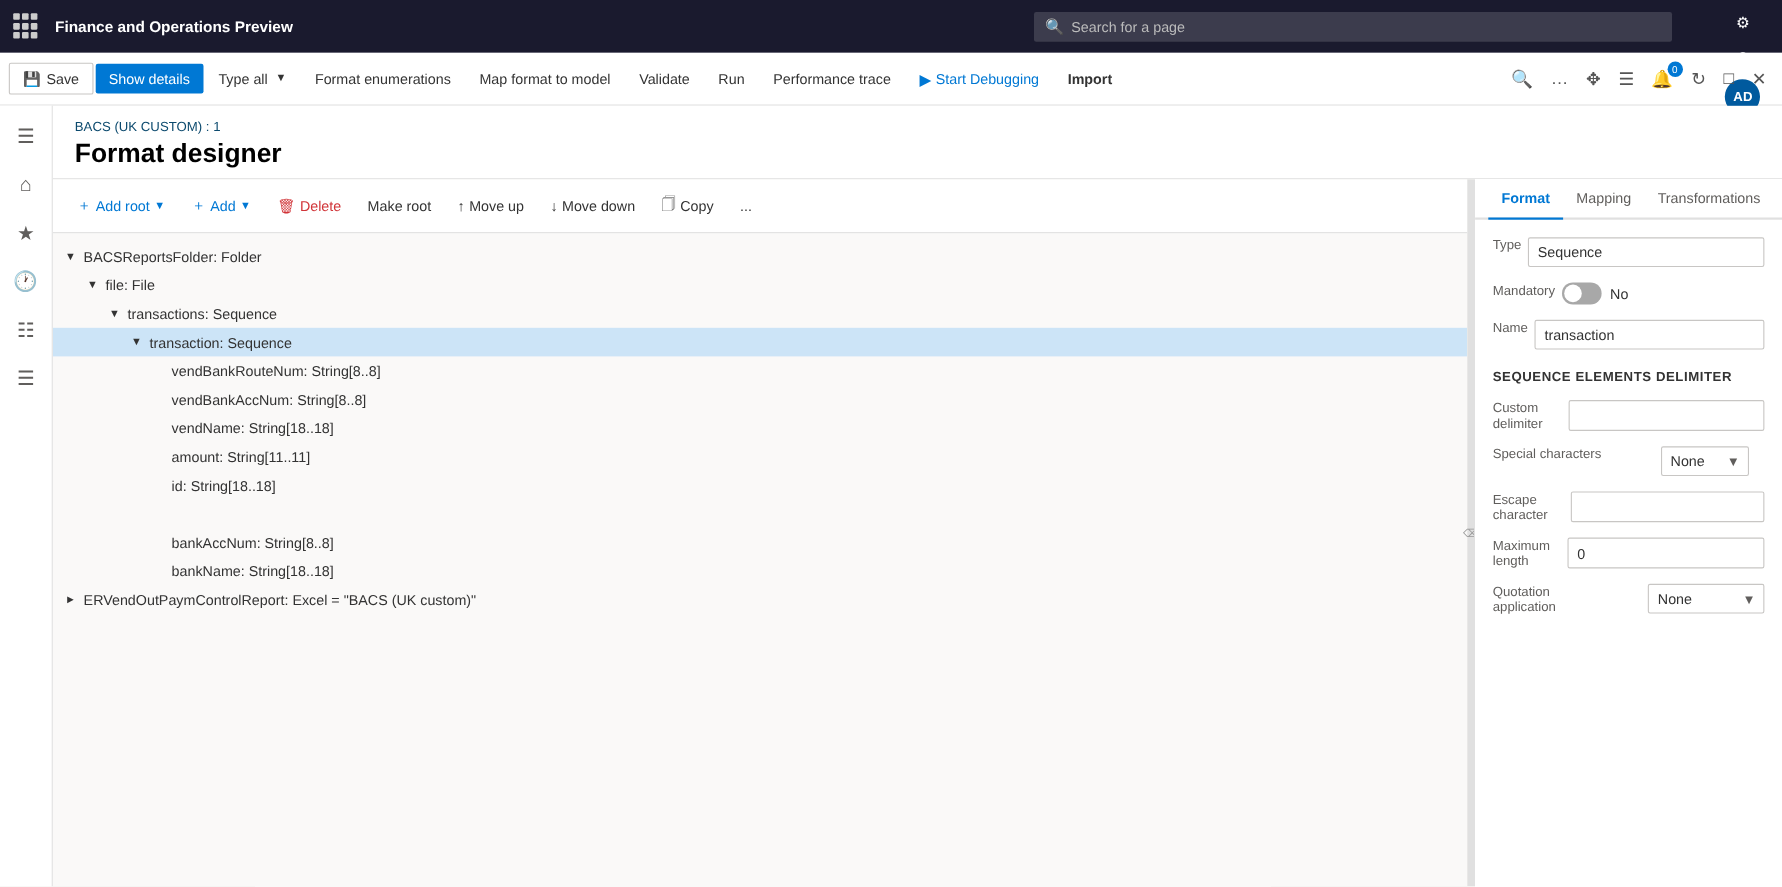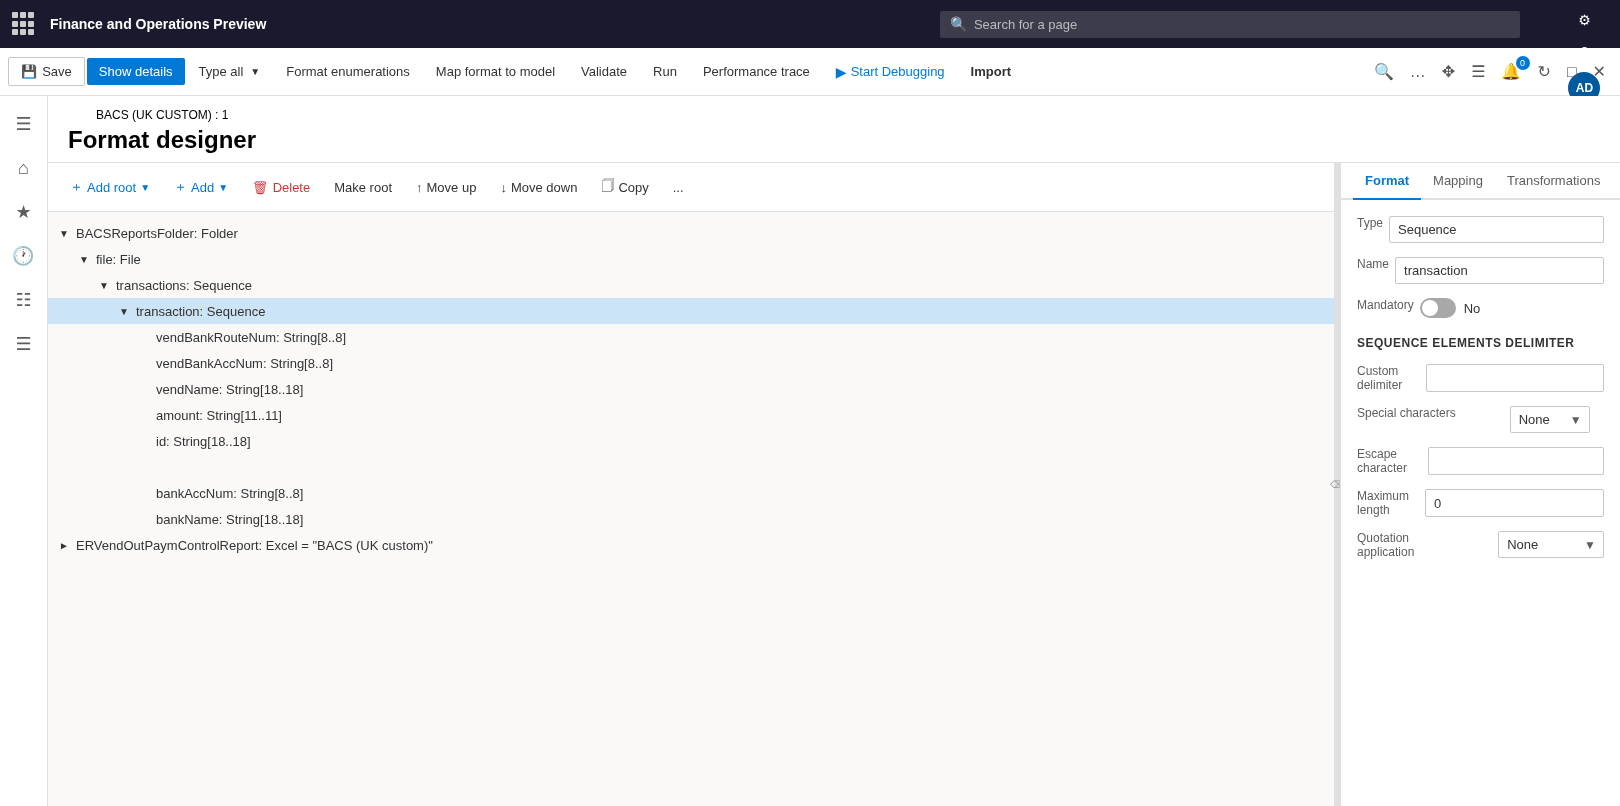--- a/index.html
+++ b/index.html
@@ -175,23 +175,22 @@
     }
 
     
     .page-header {
       background: #fff;
       padding: 12px 20px 8px;
       border-bottom: 1px solid #e0e0e0;
     }
     .page-header .breadcrumb {
       font-size: 12px;
-      color: #000000;
+      color: #0c4a6e;
       margin-bottom: 4px;
-      margin-left: 28px;
     }
     .page-header .page-title {
       font-size: 24px;
       font-weight: 600;
       color: #000;
     }
 
     
     .designer-area {
       display: flex;
@@ -584,34 +583,34 @@
             <div class="tab">Validations</div>
           </div>
         <div class="properties-body">
 
           <div class="prop-group">
             <div class="prop-label">Type</div>
             <input class="prop-input" readonly="" value="Sequence" style="">
           </div>
 
           <div class="prop-group">
-            <div class="prop-label">Name</div>
-            <input class="prop-input" value="transaction" style="">
-          </div>
-
-          <div class="prop-group">
             <div class="prop-label">Mandatory</div>
             <div class="toggle-row">
               <div class="toggle">
                 <div class="knob"></div>
               </div>
               <span class="toggle-label">No</span>
             </div>
           </div>
 
+          <div class="prop-group">
+            <div class="prop-label">Name</div>
+            <input class="prop-input" value="transaction" style="">
+          </div>
+
           <div class="section-title">SEQUENCE ELEMENTS DELIMITER</div>
 
           <div class="prop-group">
             <div class="prop-label">Custom delimiter</div>
             <input class="prop-input" style="">
           </div>
 
           <div class="prop-group">
             <div class="prop-label">Special characters</div>
             <div class="select-wrapper">

